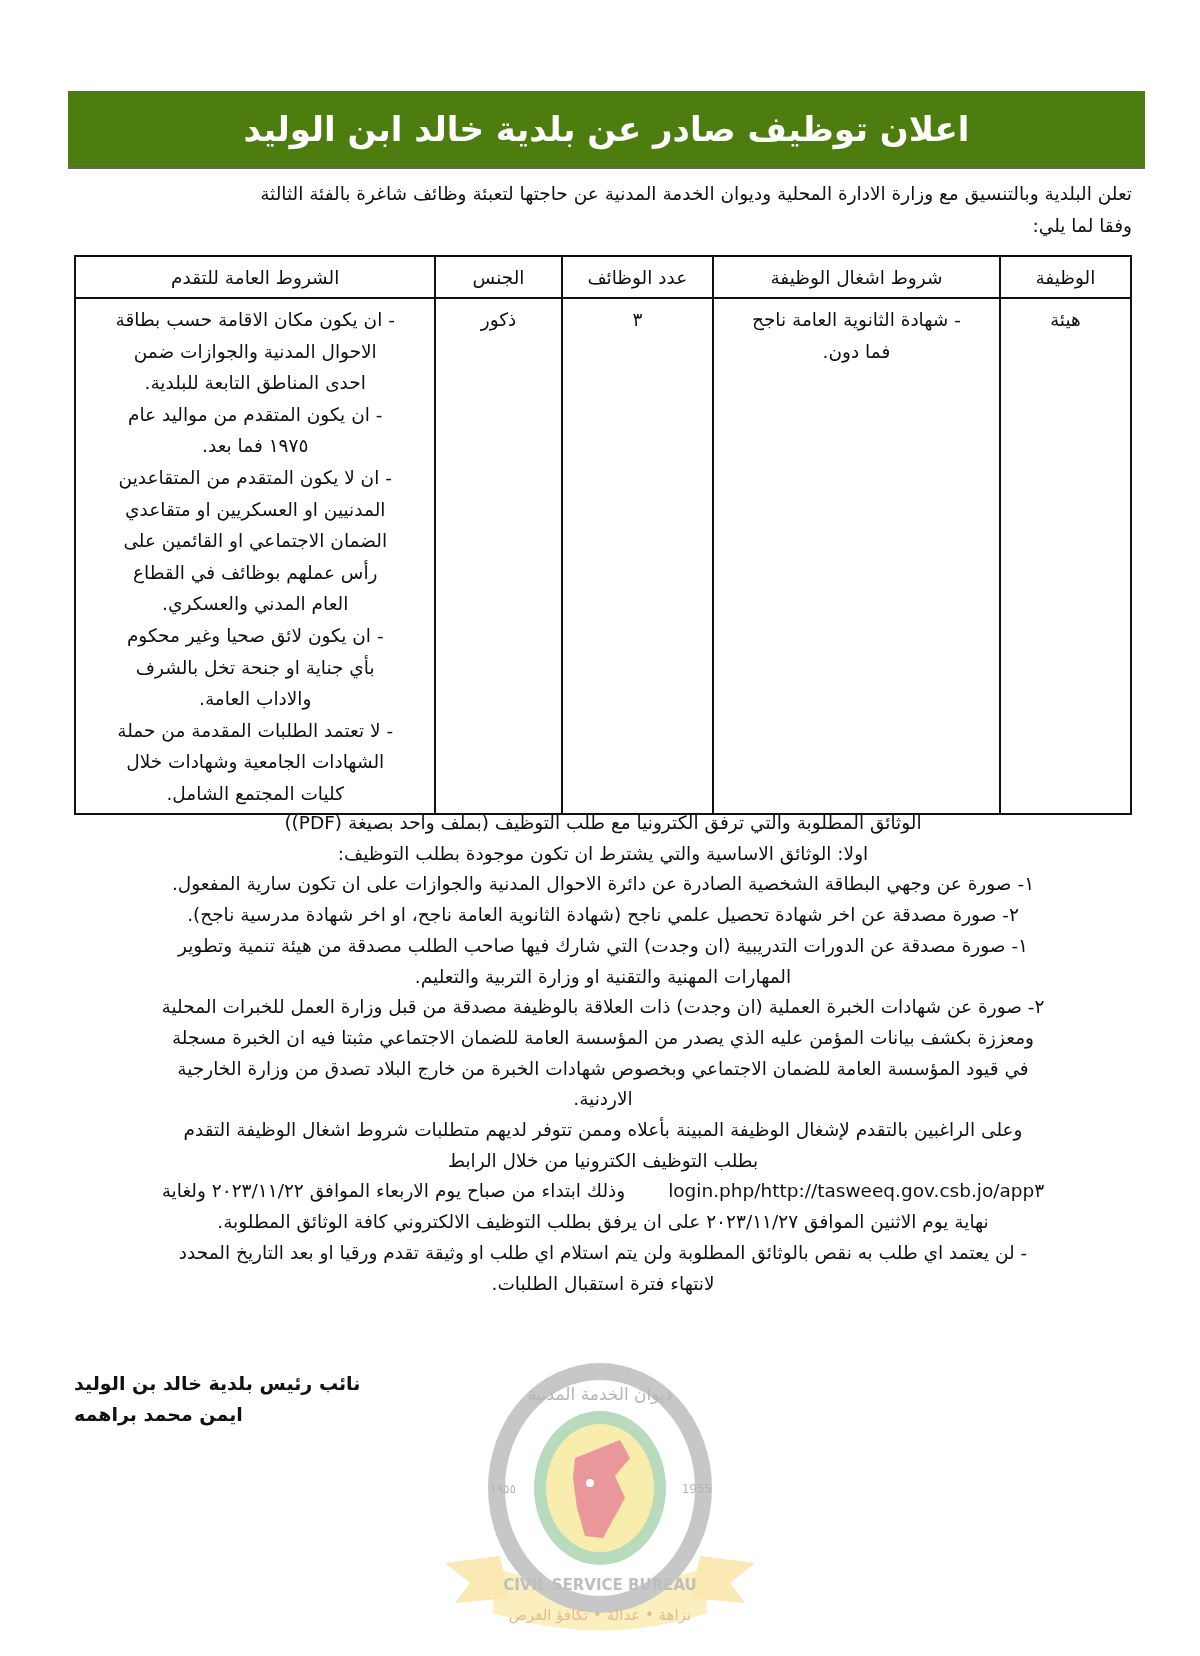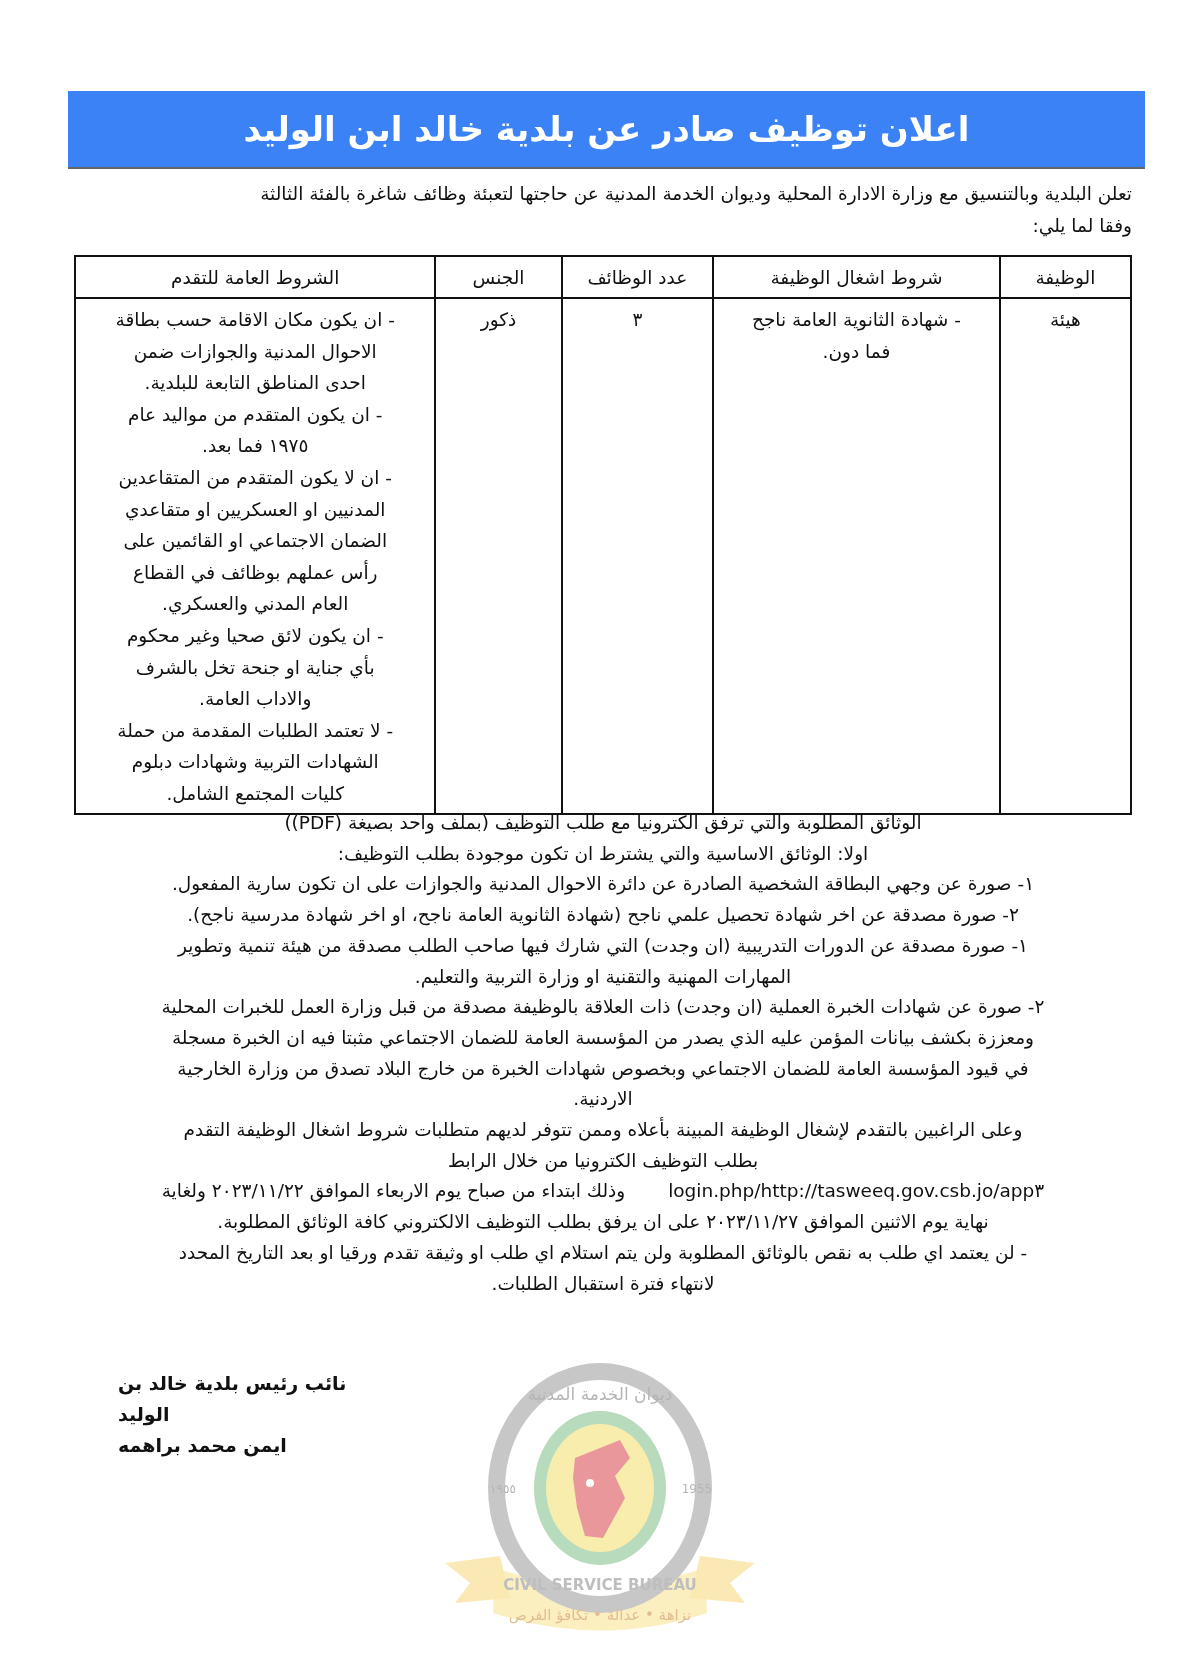--- a/index.html
+++ b/index.html
@@ -2,21 +2,21 @@
 <html lang="ar" dir="rtl"><head>
 <meta charset="utf-8">
 <style>
   html, body { margin: 0; padding: 0; background: #ffffff; }
   body {
     width: 1200px; height: 1656px; position: relative; overflow: hidden;
     font-family: "DejaVu Sans", sans-serif; color: #111;
   }
   .title-bar {
     position: absolute; left: 68px; top: 91px; width: 1077px; height: 76px;
-    background: #3b82f6; color: #fff; display: flex; align-items: center; justify-content: center;
+    background: #4d7c0f; color: #fff; display: flex; align-items: center; justify-content: center;
     font-family: "DejaVu Sans", sans-serif; font-weight: bold; font-size: 34px;
     letter-spacing: 0; border-bottom: 2px solid #666;
   }
   .intro {
     position: absolute; left: 74px; top: 178px; width: 1058px;
     font-size: 18.5px; line-height: 32px; text-align: right;
   }
   table.jobs {
     position: absolute; left: 74px; top: 255px; width: 1058px;
     border-collapse: collapse; direction: rtl; table-layout: fixed;
@@ -36,21 +36,21 @@
   .docs {
     position: absolute; left: 74px; top: 808px; width: 1058px;
     font-size: 18.5px; line-height: 30.7px; text-align: center;
   }
   .docs p { margin: 0; }
   .ltr { direction: ltr; unicode-bidi: embed; margin-left: 37px; }
   .signature {
     position: absolute; left: 74px; top: 1368px; width: 300px;
     font-weight: bold; font-size: 19px; line-height: 31px; text-align: left;
   }
-  .signature div { direction: rtl; text-align: left; margin-left: 44px; }
+  .signature div { direction: rtl; text-align: left; }
   .stamp {
     position: absolute; left: 425px; top: 1358px; width: 350px; height: 285px; opacity: 0.55;
   }
 </style>
 </head>
 <body>
 
 <div class="title-bar">اعلان توظيف صادر عن بلدية خالد ابن الوليد</div>
 
 <div class="intro">
@@ -92,21 +92,21 @@
         <span class="cond-line">١٩٧٥ فما بعد.</span>
         <span class="cond-line">- ان لا يكون المتقدم من المتقاعدين</span>
         <span class="cond-line">المدنيين او العسكريين او متقاعدي</span>
         <span class="cond-line">الضمان الاجتماعي او القائمين على</span>
         <span class="cond-line">رأس عملهم بوظائف في القطاع</span>
         <span class="cond-line">العام المدني والعسكري.</span>
         <span class="cond-line">- ان يكون لائق صحيا وغير محكوم</span>
         <span class="cond-line">بأي جناية او جنحة تخل بالشرف</span>
         <span class="cond-line">والاداب العامة.</span>
         <span class="cond-line">- لا تعتمد الطلبات المقدمة من حملة</span>
-        <span class="cond-line">الشهادات التربية وشهادات دبلوم</span>
+        <span class="cond-line">الشهادات الجامعية وشهادات خلال</span>
         <span class="cond-line">كليات المجتمع الشامل.</span>
       </td>
     </tr>
   </tbody>
 </table>
 
 <div class="docs">
   <p>الوثائق المطلوبة والتي ترفق الكترونيا مع طلب التوظيف (بملف واحد بصيغة (PDF))</p>
   <p>اولا: الوثائق الاساسية والتي يشترط ان تكون موجودة بطلب التوظيف:</p>
   <p>١- صورة عن وجهي البطاقة الشخصية الصادرة عن دائرة الاحوال المدنية والجوازات على ان تكون سارية المفعول.</p>

